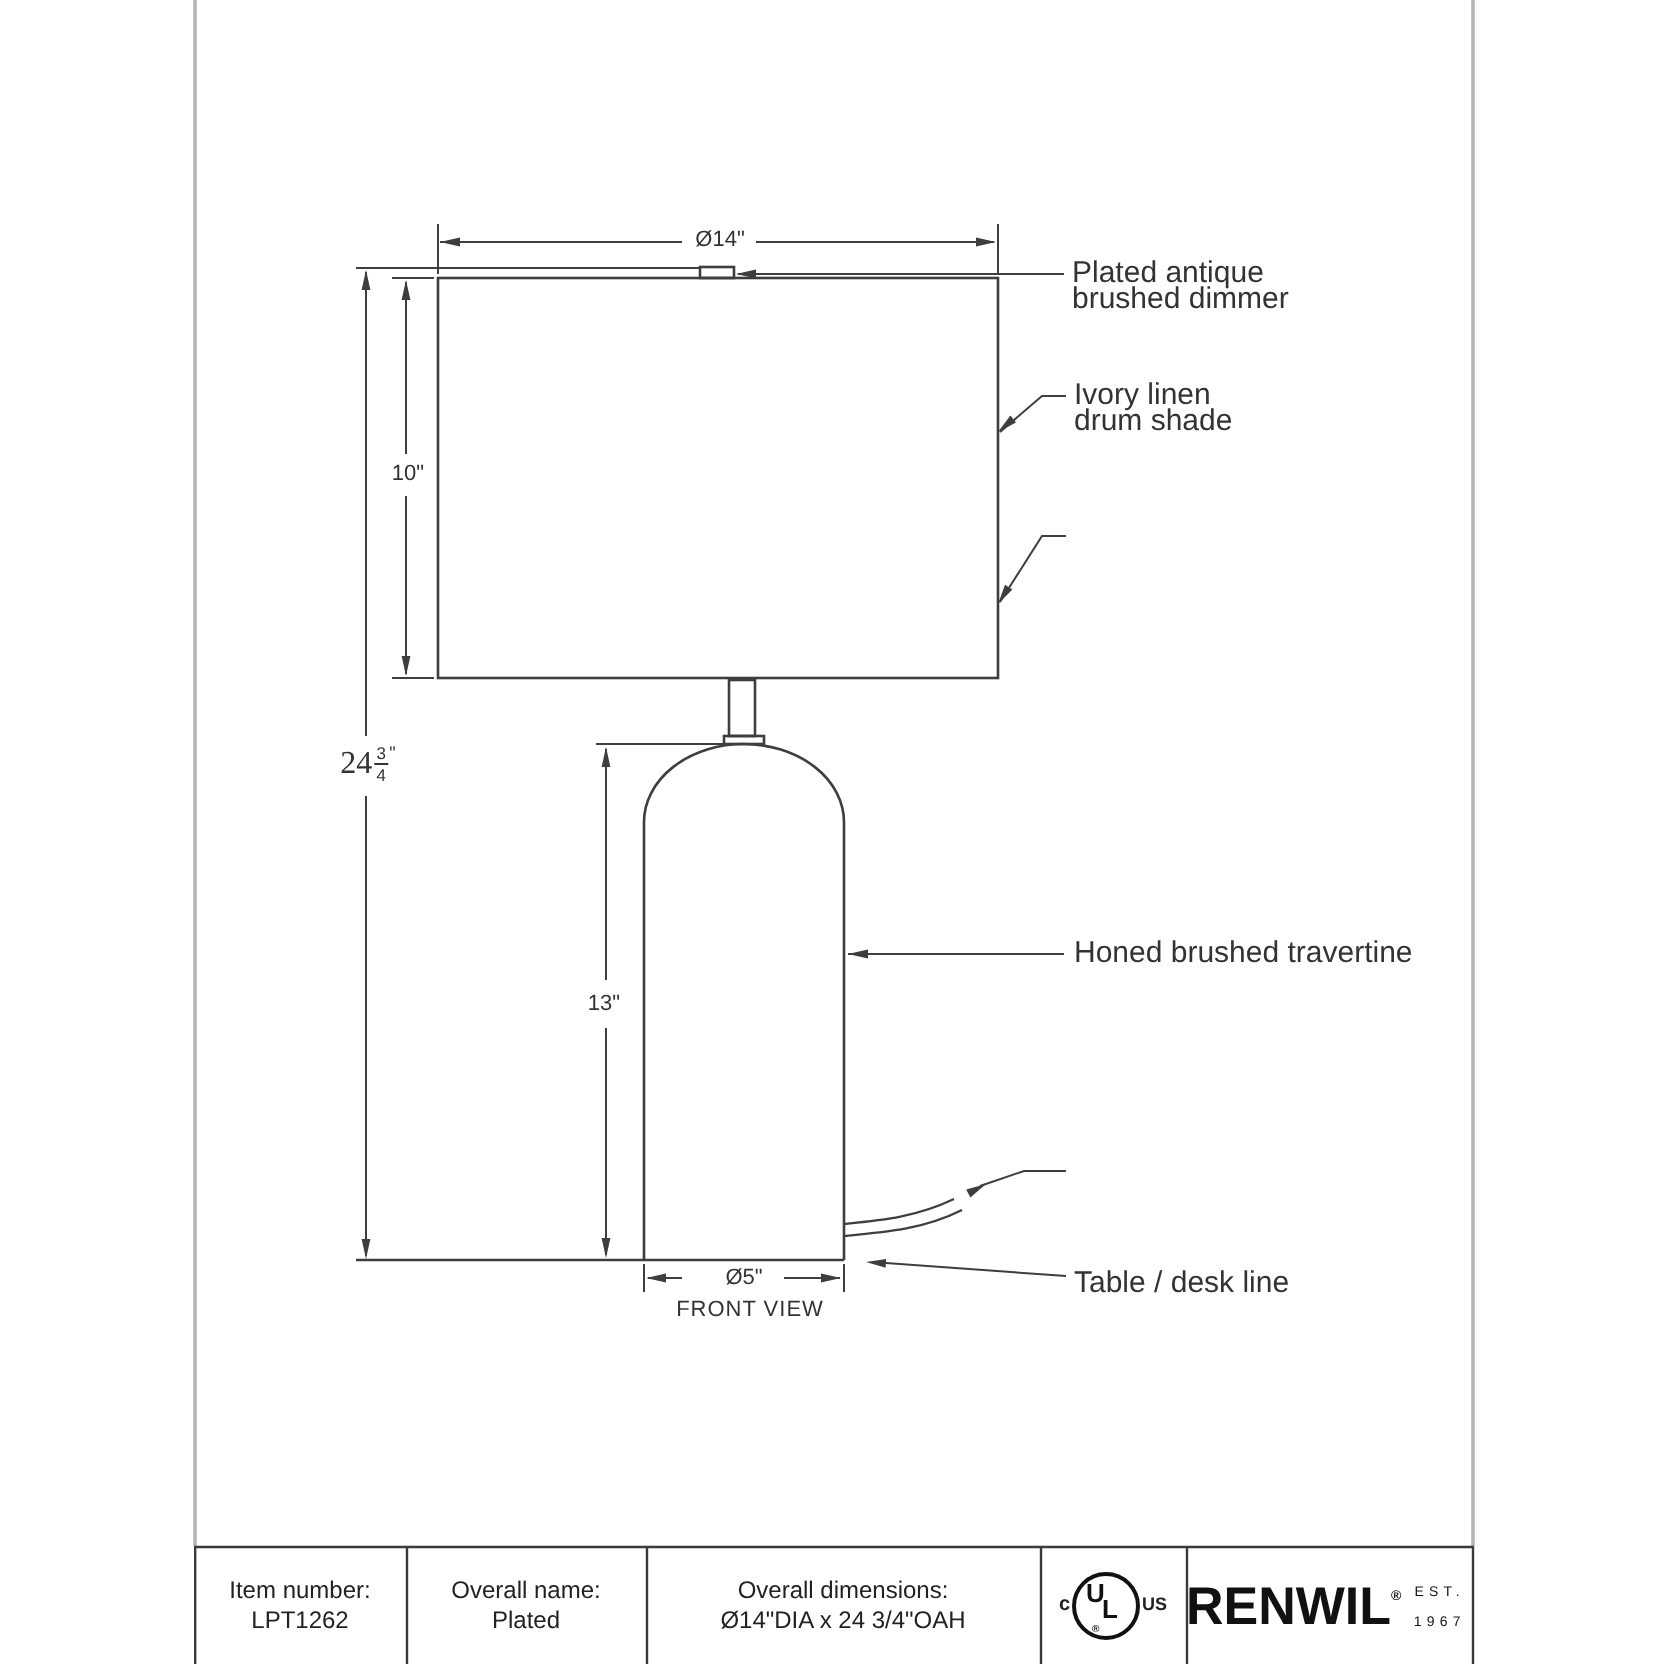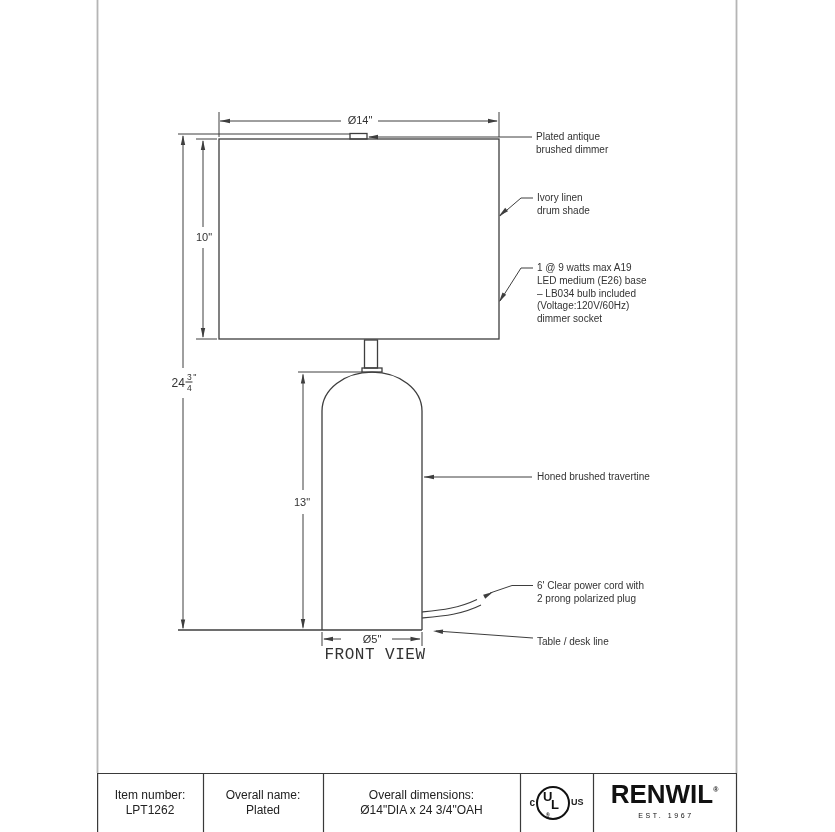--- a/index.html
+++ b/index.html
@@ -1,40 +1,40 @@
 <!DOCTYPE html>
 <html><head>
 <meta charset="utf-8">
 <style>
   html,body{margin:0;padding:0;background:#fff;}
   .page{position:relative;width:835px;height:832px;background:#fff;overflow:hidden;
         font-family:"Liberation Sans",sans-serif;color:#2f2f2f;}
   .linework{position:absolute;left:0;top:0;}
-  .callout{position:absolute;font-size:10px;line-height:12.8px;color:#333;white-space:nowrap;}
+  .callout{position:absolute;font-size:15px;line-height:12.8px;color:#333;white-space:nowrap;}
   .callout span{display:block;}
   .dim{position:absolute;transform:translate(-50%,-50%);font-size:11px;color:#333;
        background:#fff;padding:0 2px;white-space:nowrap;}
   .frac-dim{display:flex;align-items:center;}
-  .frac-dim .whole{font-size:12px;}
+  .frac-dim .whole{font-size:16px;font-family:Liberation Serif, serif;}
   .frac{display:inline-flex;flex-direction:column;align-items:center;font-size:8.5px;line-height:8px;margin-left:1px;}
   .frac .bar{width:7px;height:1px;background:#333;margin:1px 0;}
   .frac-unit{font-size:9px;position:relative;top:-6px;margin-left:0.5px;}
-  .view-label{position:absolute;transform:translate(-50%,-50%);font-size:16px;letter-spacing:0.5px;color:#333;white-space:nowrap;font-family:Liberation Mono, monospace;}
+  .view-label{position:absolute;transform:translate(-50%,-50%);font-size:11px;letter-spacing:0.5px;color:#333;white-space:nowrap;}
   .fcell{position:absolute;top:773px;height:59px;display:flex;flex-direction:column;
          align-items:center;justify-content:center;font-size:12px;line-height:15px;color:#222;text-align:center;}
   
   .ul-wrap{display:flex;align-items:center;}
   .ul-c{font-weight:bold;font-size:10px;align-self:flex-end;margin-bottom:10px;margin-right:1px;}
   .ul-circle{position:relative;width:30px;height:30px;border:2.8px solid #111;border-radius:50%;}
   .ul-u{position:absolute;left:5px;top:1px;font-weight:bold;font-size:13px;color:#111;}
   .ul-l{position:absolute;left:13px;top:9px;font-weight:bold;font-size:13px;color:#111;}
   .ul-reg{position:absolute;left:8px;top:20px;font-size:5px;font-weight:bold;color:#111;}
   .ul-us{font-weight:bold;font-size:9px;align-self:flex-end;margin-bottom:10px;margin-left:1px;}
   
-  .brand{display:flex;flex-direction:column;align-items:center;}
+  .brand{display:flex;flex-direction:row;align-items:center;}
   .brand-row{display:flex;align-items:flex-start;}
   .brand-name{font-weight:bold;font-size:26px;line-height:24px;letter-spacing:0px;color:#111;
               transform:scaleY(1.02);}
   .brand-reg{font-size:7px;font-weight:bold;color:#111;margin-top:0px;}
   .brand-est{font-size:7px;letter-spacing:2.6px;color:#111;margin-top:2px;margin-left:3px;}
 </style>
 </head>
 <body>
 
 <div class="page">
@@ -122,33 +122,22 @@
   <div class="view-label" style="left:375px;top:655px">FRONT VIEW</div>
 
   <div class="callout" style="left:536px;top:131px">
     <span>Plated antique</span>
     <span>brushed dimmer</span>
   </div>
   <div class="callout" style="left:537px;top:192px">
     <span>Ivory linen</span>
     <span>drum shade</span>
   </div>
-  <div class="callout" style="left:537px;top:262px">
-    <span>1 @ 9 watts max A19</span>
-    <span>LED medium (E26) base</span>
-    <span>– LB034 bulb included</span>
-    <span>(Voltage:120V/60Hz)</span>
-    <span>dimmer socket</span>
-  </div>
   <div class="callout" style="left:537px;top:471px">
     <span>Honed brushed travertine</span>
-  </div>
-  <div class="callout" style="left:537px;top:580px">
-    <span>6' Clear power cord with</span>
-    <span>2 prong polarized plug</span>
   </div>
   <div class="callout" style="left:537px;top:636px">
     <span>Table / desk line</span>
   </div>
 
   <div class="fcell" style="left:97px;width:106px">
     <span>Item number:</span>
     <span>LPT1262</span>
   </div>
   <div class="fcell" style="left:203px;width:120px">

